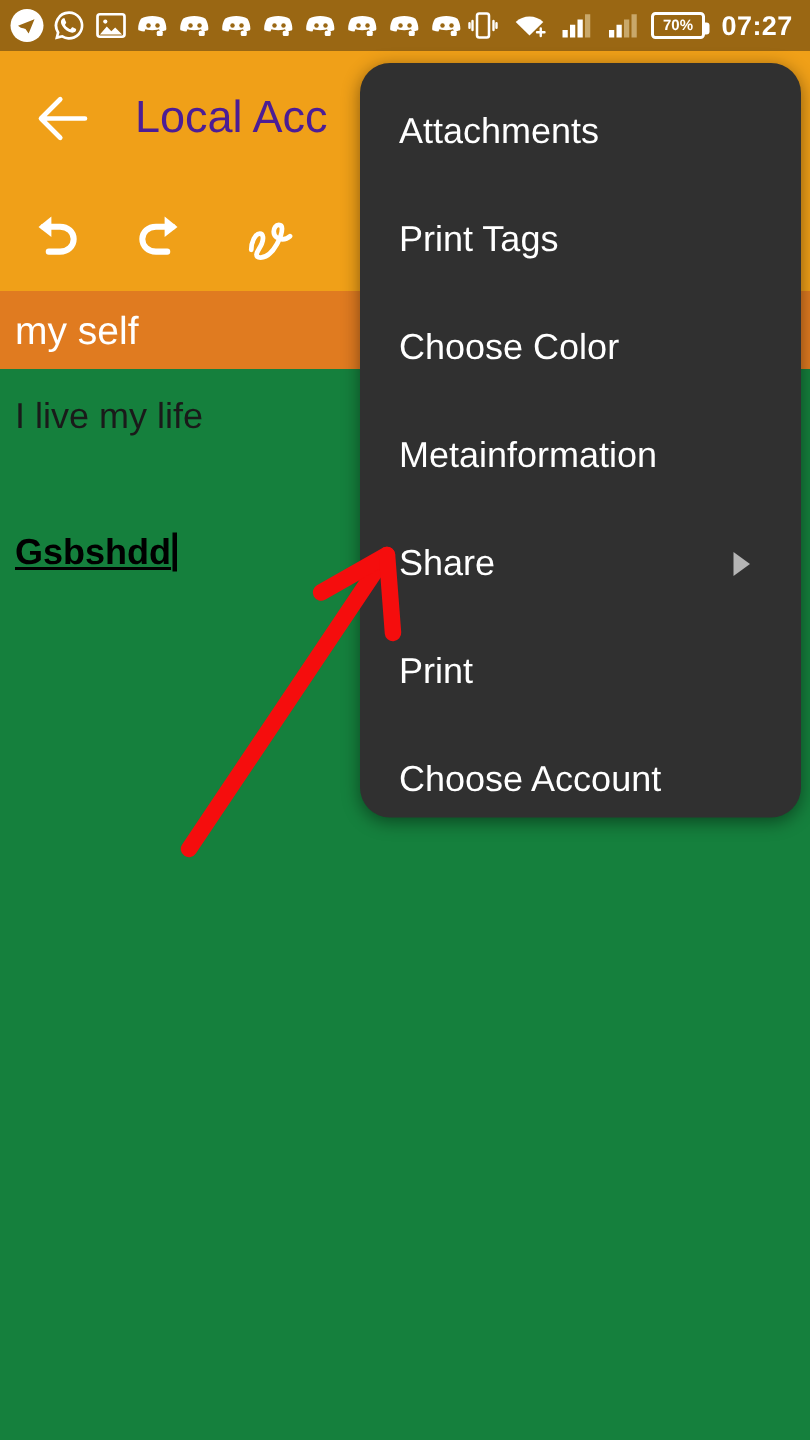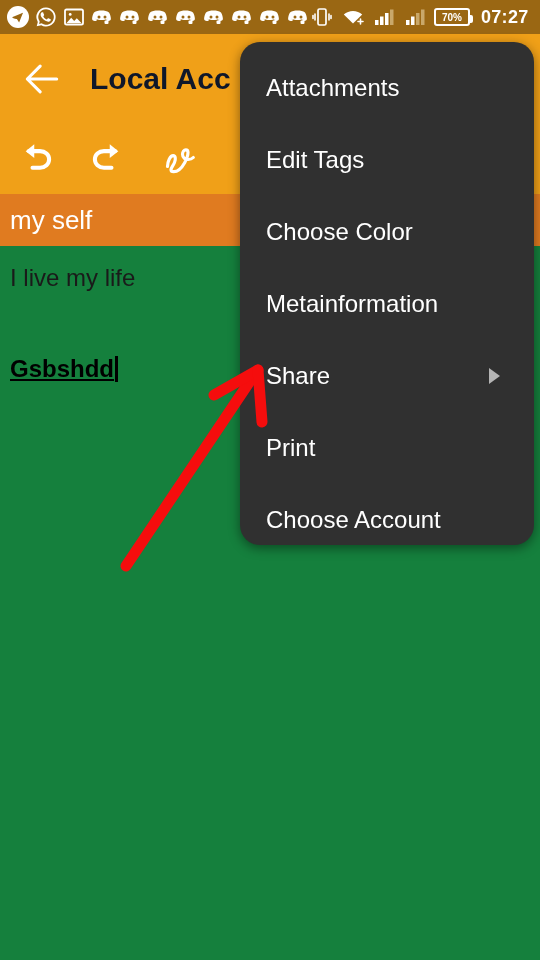--- a/index.html
+++ b/index.html
@@ -37,21 +37,21 @@
   }
 
   
   .app-bar{
     position:absolute; top:34px; left:0; width:540px; height:90px;
     background:#f0a018;
     display:flex; align-items:center;
   }
   .back-btn{ width:84px; height:90px; display:flex; align-items:center; justify-content:center; }
   .app-title{
-    color:#0f172a; font-size:30px; font-weight:bold;
+    color:#4c1d95; font-size:30px; font-weight:normal;
     white-space:nowrap; overflow:hidden;
     padding-left:6px;
   }
 
   
   .fmt-bar{
     position:absolute; top:124px; left:0; width:540px; height:70px;
     background:#f0a018;
     display:flex; align-items:center;
   }
@@ -277,21 +277,21 @@
   <div>
     <span class="note-line-2">Gsbshdd</span><span class="caret"></span>
   </div>
 </div>
 
 <div class="popup" style="background: rgb(48, 48, 48); border-radius: 20px;">
   <div class="menu-item">
     <span>Attachments</span>
   </div>
   <div class="menu-item">
-    <span>Edit Tags</span>
+    <span>Print Tags</span>
   </div>
   <div class="menu-item">
     <span>Choose Color</span>
   </div>
   <div class="menu-item">
     <span>Metainformation</span>
   </div>
   <div class="menu-item">
     <span>Share</span>
     <span class="submenu-arrow"></span>

